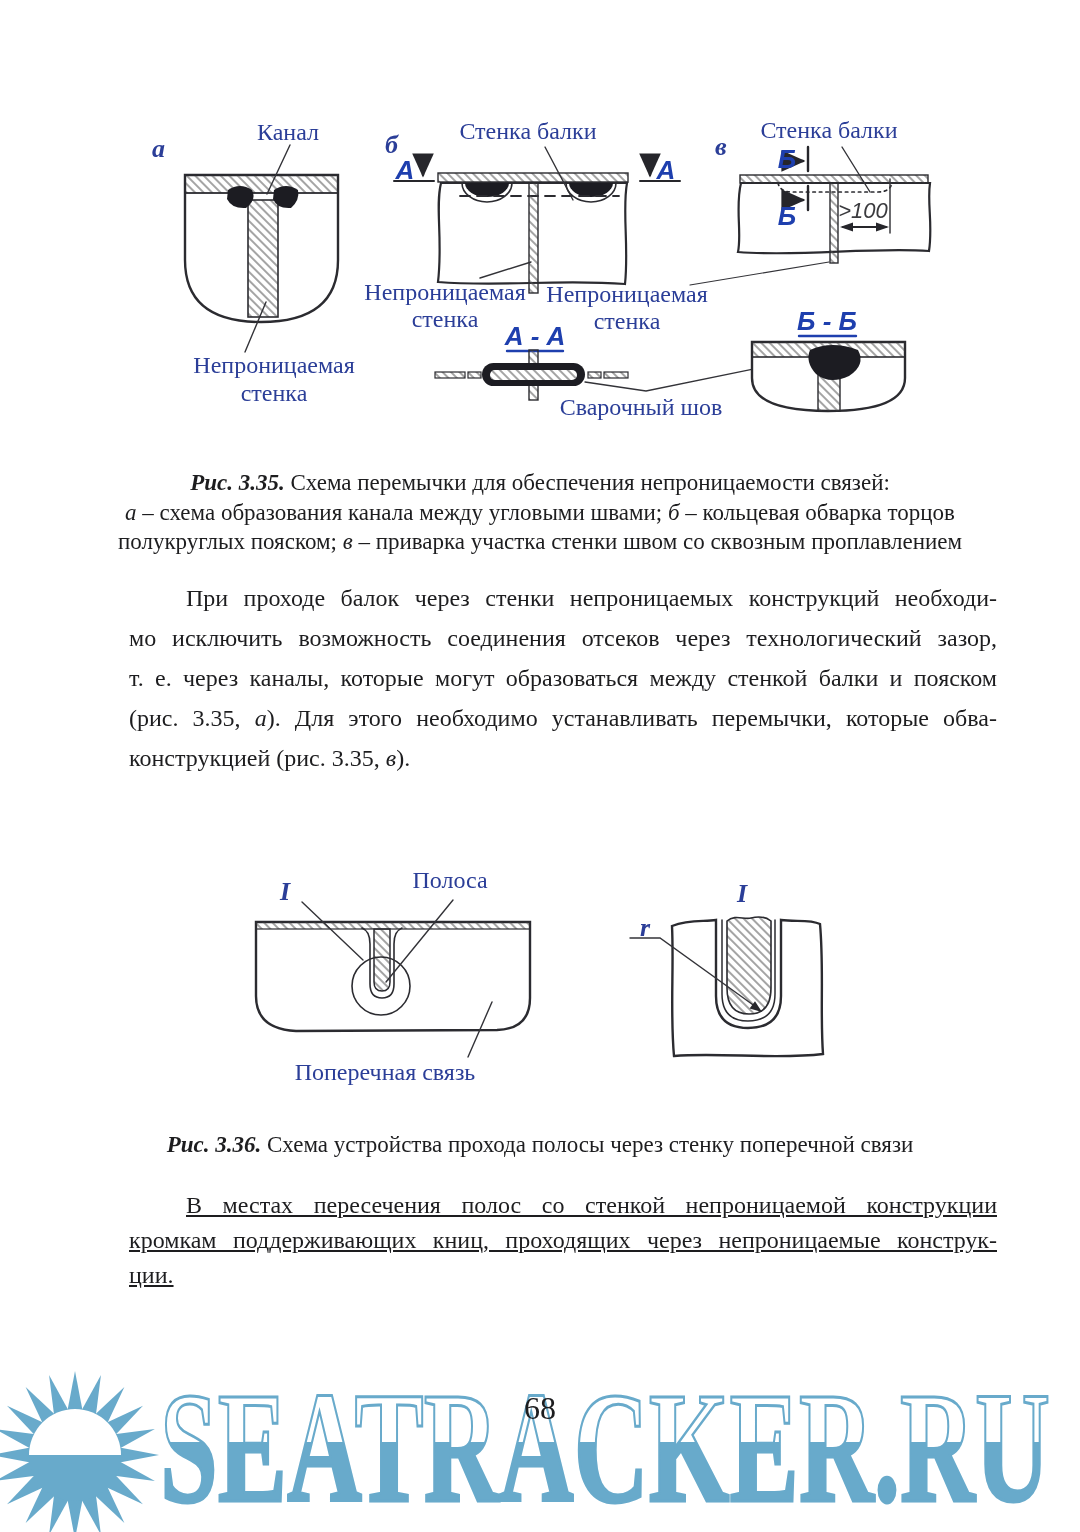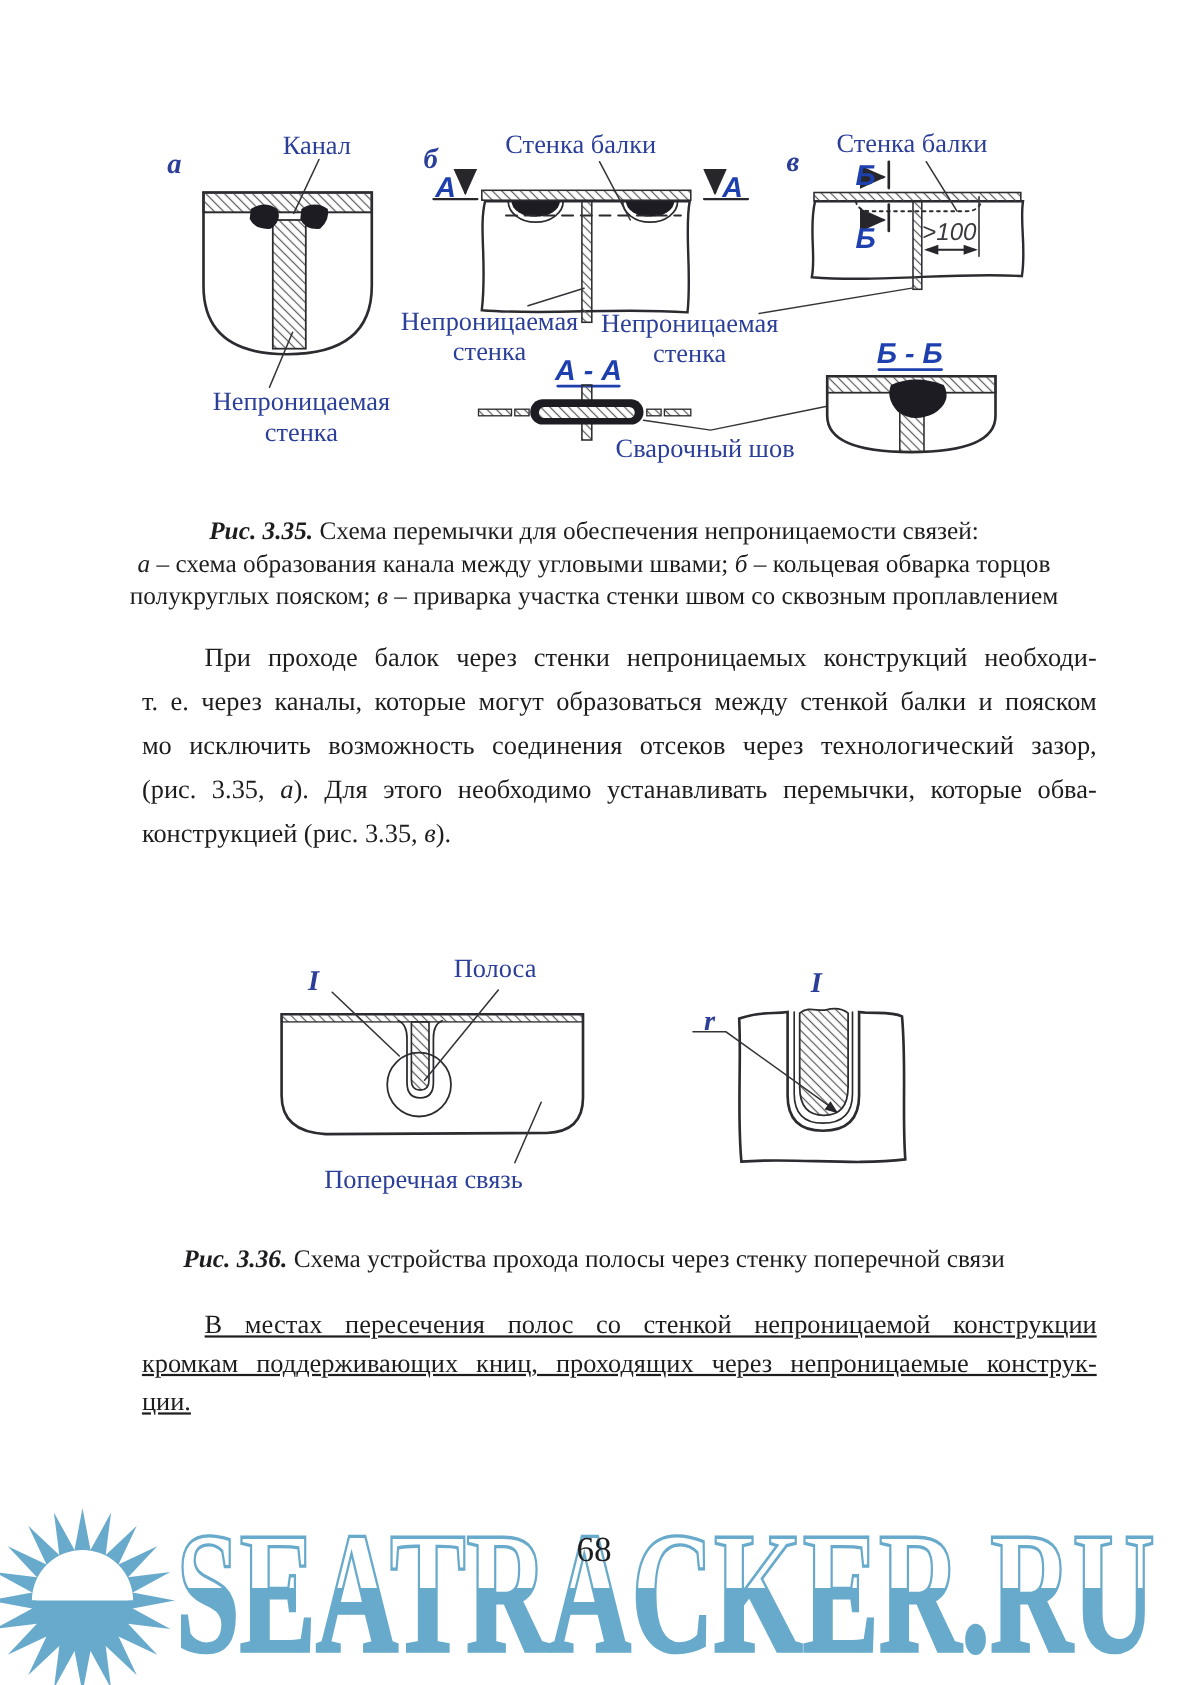--- a/index.html
+++ b/index.html
@@ -126,22 +126,22 @@
   </svg>
 
   <div class="cap" style="top:468px">
     <div><b>Рис. 3.35.</b><span> Схема перемычки для обеспечения непроницаемости связей:</span></div>
     <div><span class="it">а</span><span> – схема образования канала между угловыми швами; </span><span class="it">б</span><span> – кольцевая обварка торцов</span></div>
     <div><span>полукруглых пояском; </span><span class="it">в</span><span> – приварка участка стенки швом со сквозным проплавлением</span></div>
   </div>
 
   <div class="para p1" style="top:578px">
     <div class="ln first"><span>При проходе балок через стенки непроницаемых конструкций необходи-</span></div>
+    <div class="ln"><span>мо исключить возможность соединения отсеков через технологический зазор,</span></div>
     <div class="ln"><span>т. е. через каналы, которые могут образоваться между стенкой балки и пояском</span></div>
-    <div class="ln"><span>мо исключить возможность соединения отсеков через технологический зазор,</span></div>
     <div class="ln"><span>(рис. 3.35, </span><span class="it">а</span><span>). Для этого необходимо устанавливать перемычки, которые обва-</span></div>
     <div class="ln end"><span>конструкцией (рис. 3.35, </span><span class="it">в</span><span>).</span></div>
   </div>
 
   <svg class="figsvg" style="top:858px" width="1080" height="250" viewBox="0 0 1080 250">
     <g stroke-linecap="round">
       <path d="M256,64 H530 V140 Q530,171 497,172 L296,173 Q256,171 256,138 Z" fill="#ffffff" stroke="#2b2b30" stroke-width="2.4"></path>
       <rect x="256" y="64" width="274" height="7" fill="url(#hatch)" stroke="#2b2b30" stroke-width="1.2"></rect>
       <path d="M362,70 Q370,73 370,86 V126 Q370,140 382,140 Q394,140 394,126 V86 Q394,73 402,70" fill="none" stroke="#2b2b30" stroke-width="1.6"></path>
       <path d="M374,71 V124 Q374,133 382,133 Q390,133 390,124 V71 Z" fill="url(#hatch)" stroke="#2b2b30" stroke-width="1.5"></path>

